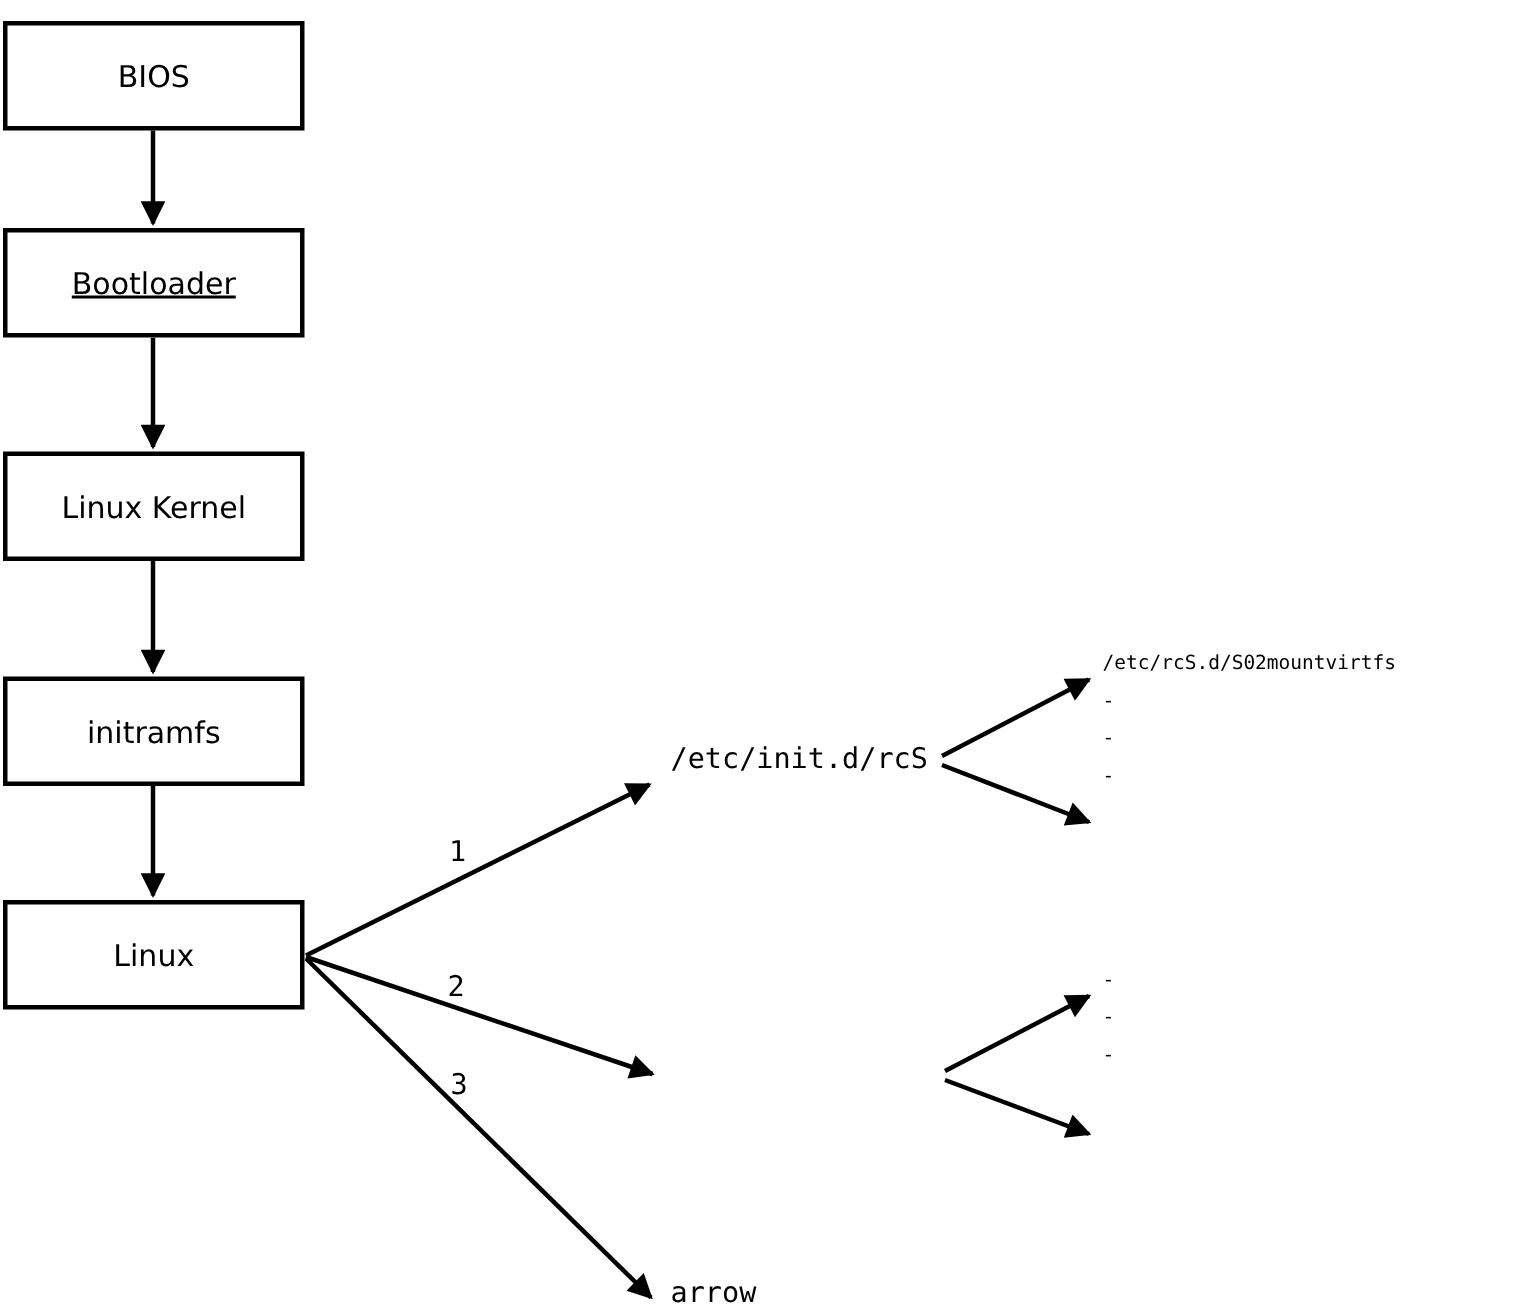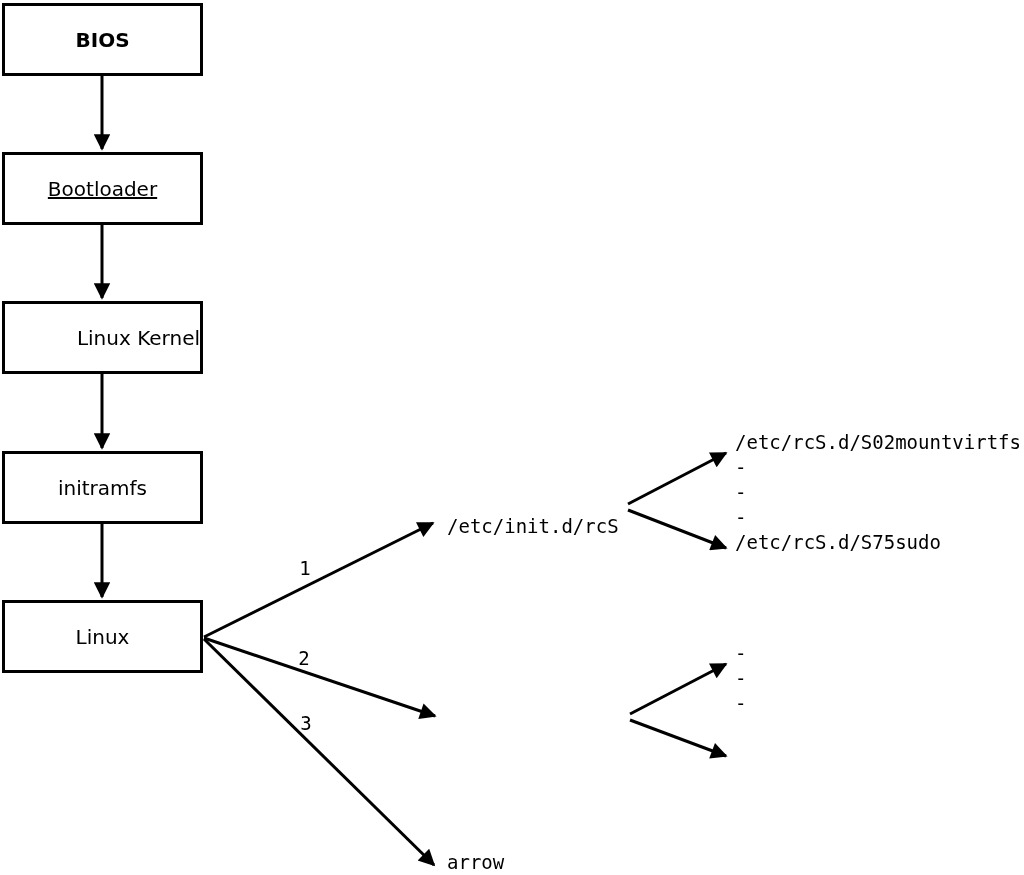--- a/index.html
+++ b/index.html
@@ -23,23 +23,23 @@
     height: 73px;
     border: 3px solid #000000;
     box-sizing: border-box;
     background: #ffffff;
     display: flex;
     align-items: center;
     justify-content: center;
     font-size: 20px;
     font-family: "DejaVu Sans", sans-serif;
   }
-  #box-bios        { top: 3px; font-weight: bold; }
+  #box-bios        { top: 14px; }
   #box-bootloader  { top: 152px; text-decoration: underline; }
-  #box-kernel      { top: 301px; justify-content: flex-end; }
+  #box-kernel      { top: 301px; }
   #box-initramfs   { top: 451px; }
   #box-init        { top: 600px; }
 
   #arrows-svg {
     position: absolute;
     left: 0;
     top: 0;
     width: 1024px;
     height: 875px;
   }
@@ -58,29 +58,29 @@
     font-family: "DejaVu Sans", sans-serif;
   }
 
   .mono-label {
     position: absolute;
     font-family: "DejaVu Sans Mono", monospace;
     font-size: 19px;
     line-height: 22px;
     white-space: nowrap;
   }
-  #node-rcs   { left: 447px; top: 495px; margin-top: 20px; }
+  #node-rcs   { left: 447px; top: 495px; }
   #node-rc2   { left: 442px; top: 706px; }
   #node-getty { left: 447px; top: 851px; }
 
   .script-list {
     position: absolute;
     left: 735px;
     font-family: "DejaVu Sans Mono", monospace;
-    font-size: 19px;
+    font-size: 13px;
     line-height: 25px;
     white-space: nowrap;
   }
   #rcs-list { top: 430px; }
   #rc2-list { top: 641px; }
 
   .arrow-number {
     position: absolute;
     font-family: "DejaVu Sans Mono", monospace;
     font-size: 19px;
@@ -141,21 +141,20 @@
   <div class="arrow-number" id="num-3">3</div>
 
   <div class="mono-label" id="node-rcs">/etc/init.d/rcS</div>
   <div class="mono-label" id="node-getty">arrow</div>
 
   <div class="script-list" id="rcs-list">
     <div>/etc/rcS.d/S02mountvirtfs</div>
     <div>-</div>
     <div>-</div>
     <div>-</div>
-    <div>/etc/rcS.d/S75sudo</div>
   </div>
 
   <div class="script-list" id="rc2-list">
     <div>-</div>
     <div>-</div>
     <div>-</div>
   </div>
 
 </div>
 

